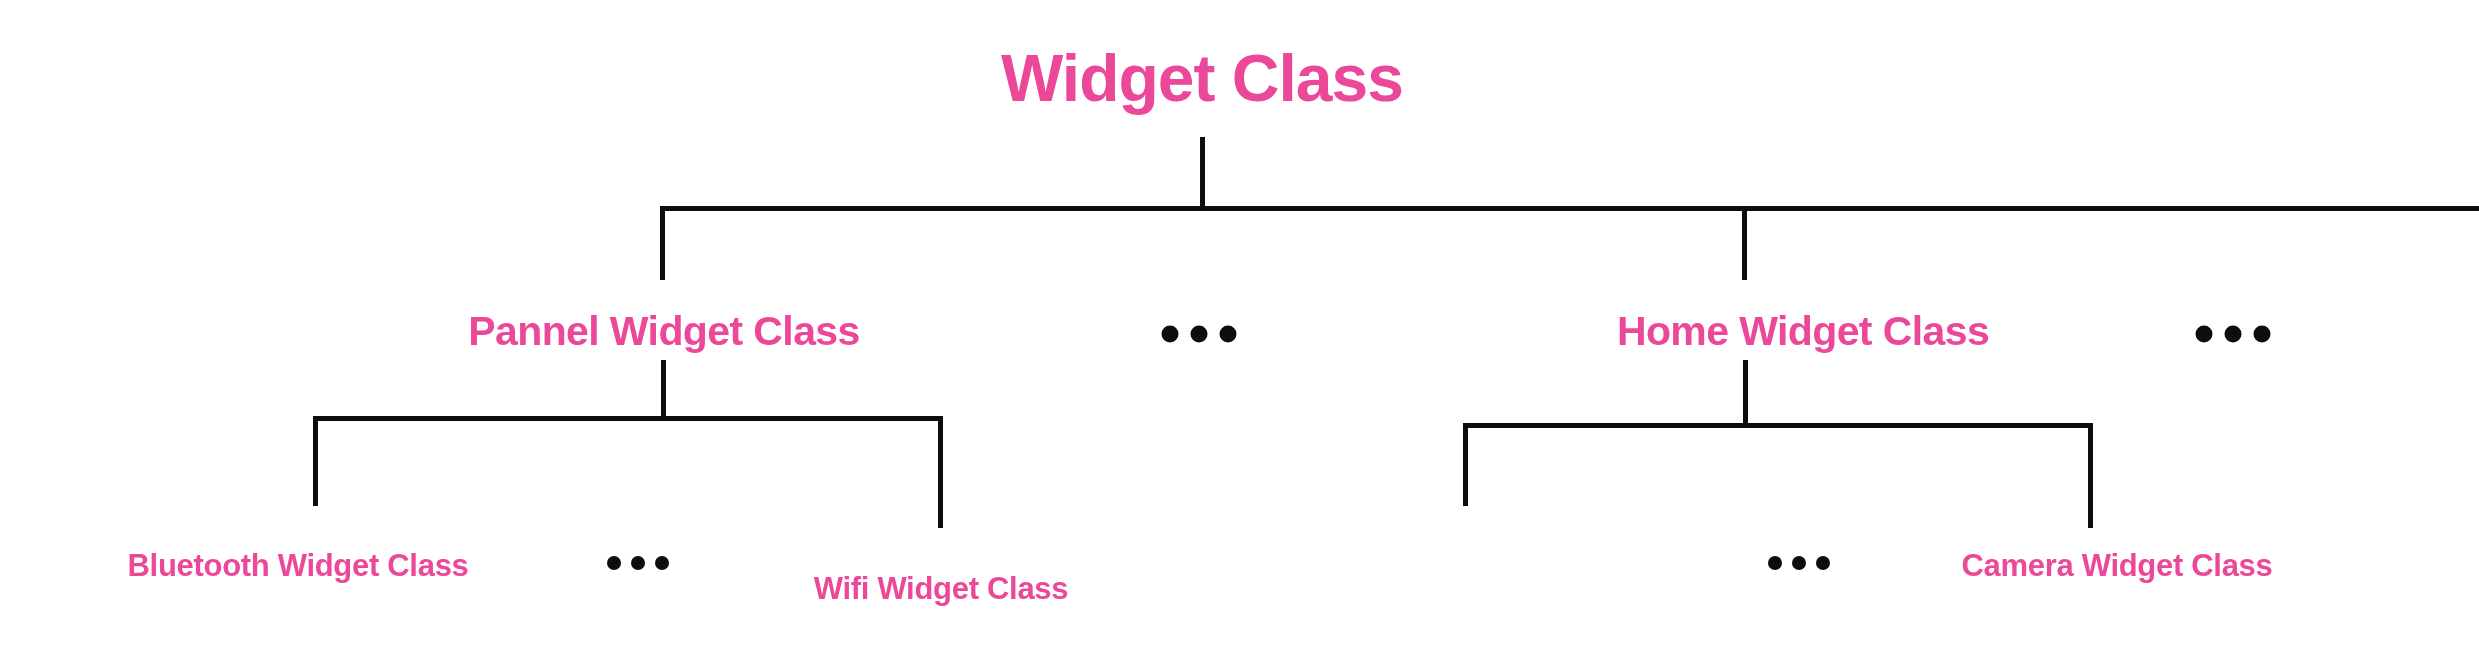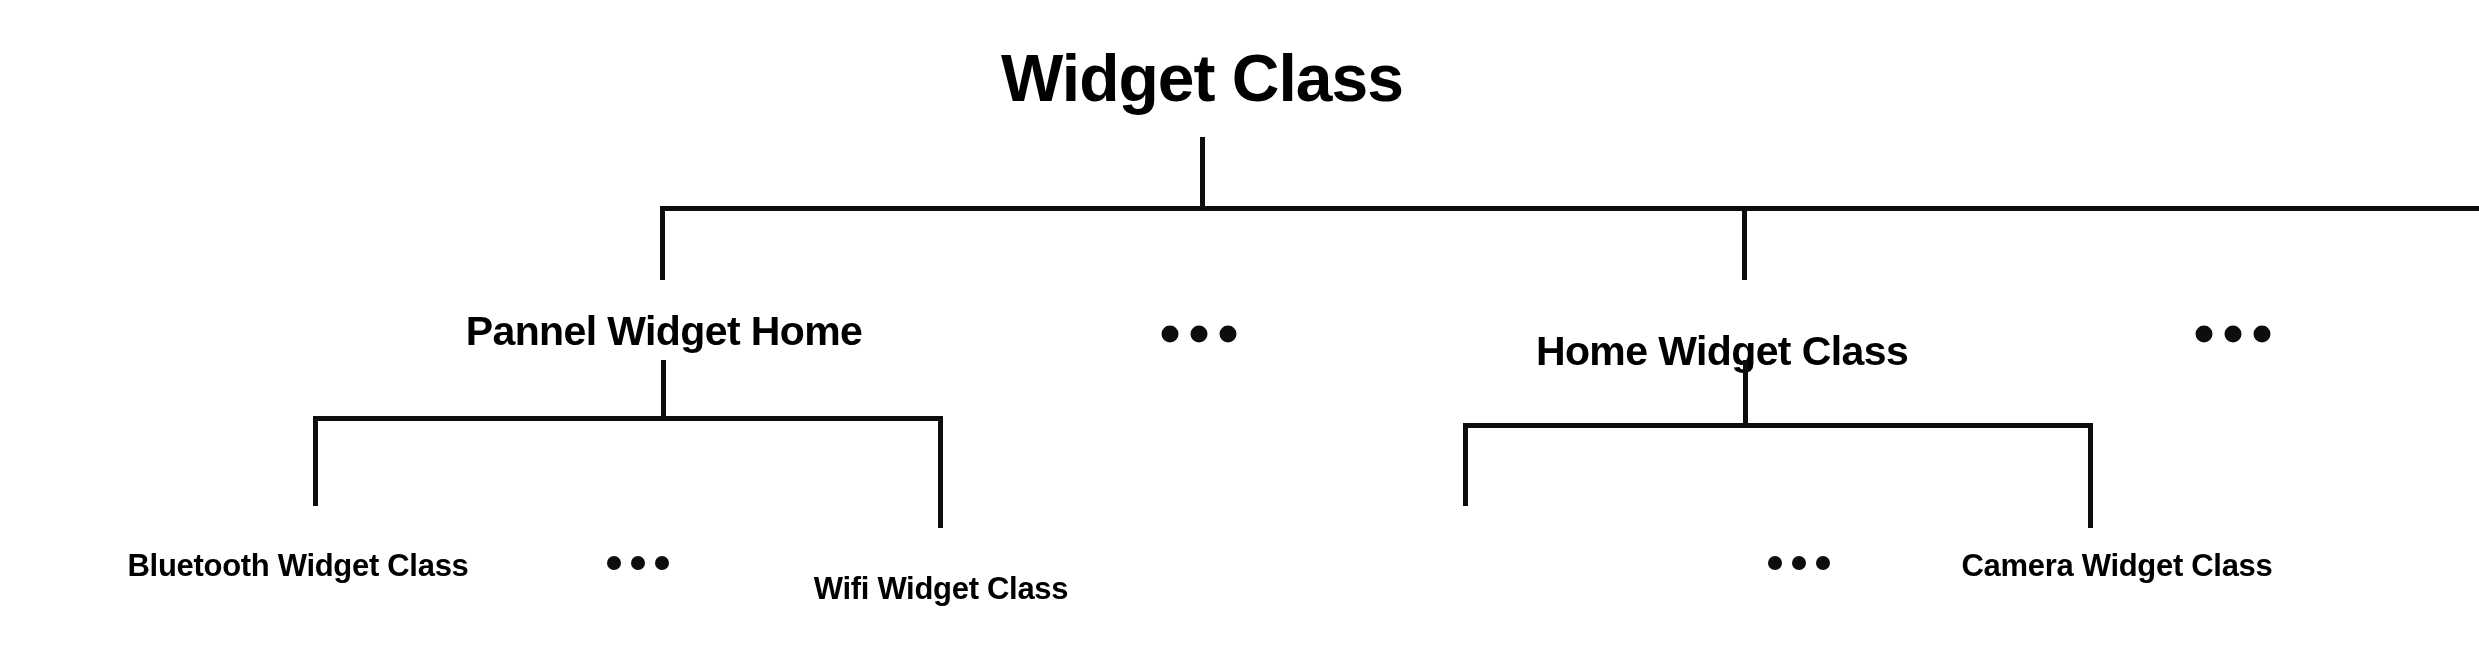--- a/index.html
+++ b/index.html
@@ -16,21 +16,21 @@
     position: relative;
     width: 2479px;
     height: 657px;
     background: #ffffff;
     overflow: hidden;
   }
   .node-label {
     position: absolute;
     white-space: nowrap;
     font-weight: bold;
-    color: #000000;
+    color: #ec4899;
     letter-spacing: -0.2px;
     transform: translate(-50%, -50%);
     text-align: center;
     line-height: 1;
   }
   .level-root {
     font-size: 66px;
     letter-spacing: -1px;
   }
   .level-two {
@@ -82,29 +82,29 @@
   <div class="node-label level-root" style="left:1202px; top:78px;">Widget Class</div>
 
   <div class="edge edge-v" style="left:1200px; top:137px; height:74px;"></div>
 
   <div class="edge edge-h" style="left:662px; top:206px; width:1817px;"></div>
 
   <div class="edge edge-v" style="left:660px; top:206px; height:74px;"></div>
 
   <div class="edge edge-v" style="left:1742px; top:206px; height:74px;"></div>
 
-  <div class="node-label level-two" style="left:664px; top:331px;">Pannel Widget Home</div>
+  <div class="node-label level-two" style="left:664px; top:331px;">Pannel Widget Class</div>
 
   <div class="ellipsis e-two" style="left:1199px; top:334px;">
     <span class="dot"></span>
     <span class="dot"></span>
     <span class="dot"></span>
   </div>
 
-  <div class="node-label level-two" style="left:1722px; top:331px;margin-top:20px;">Home Widget Class</div>
+  <div class="node-label level-two" style="left:1803px; top:331px;">Home Widget Class</div>
 
   <div class="ellipsis e-two" style="left:2233px; top:334px;">
     <span class="dot"></span>
     <span class="dot"></span>
     <span class="dot"></span>
   </div>
 
   <div class="edge edge-v" style="left:661px; top:360px; height:58px;"></div>
 
   <div class="edge edge-h" style="left:313px; top:416px; width:630px;"></div>

